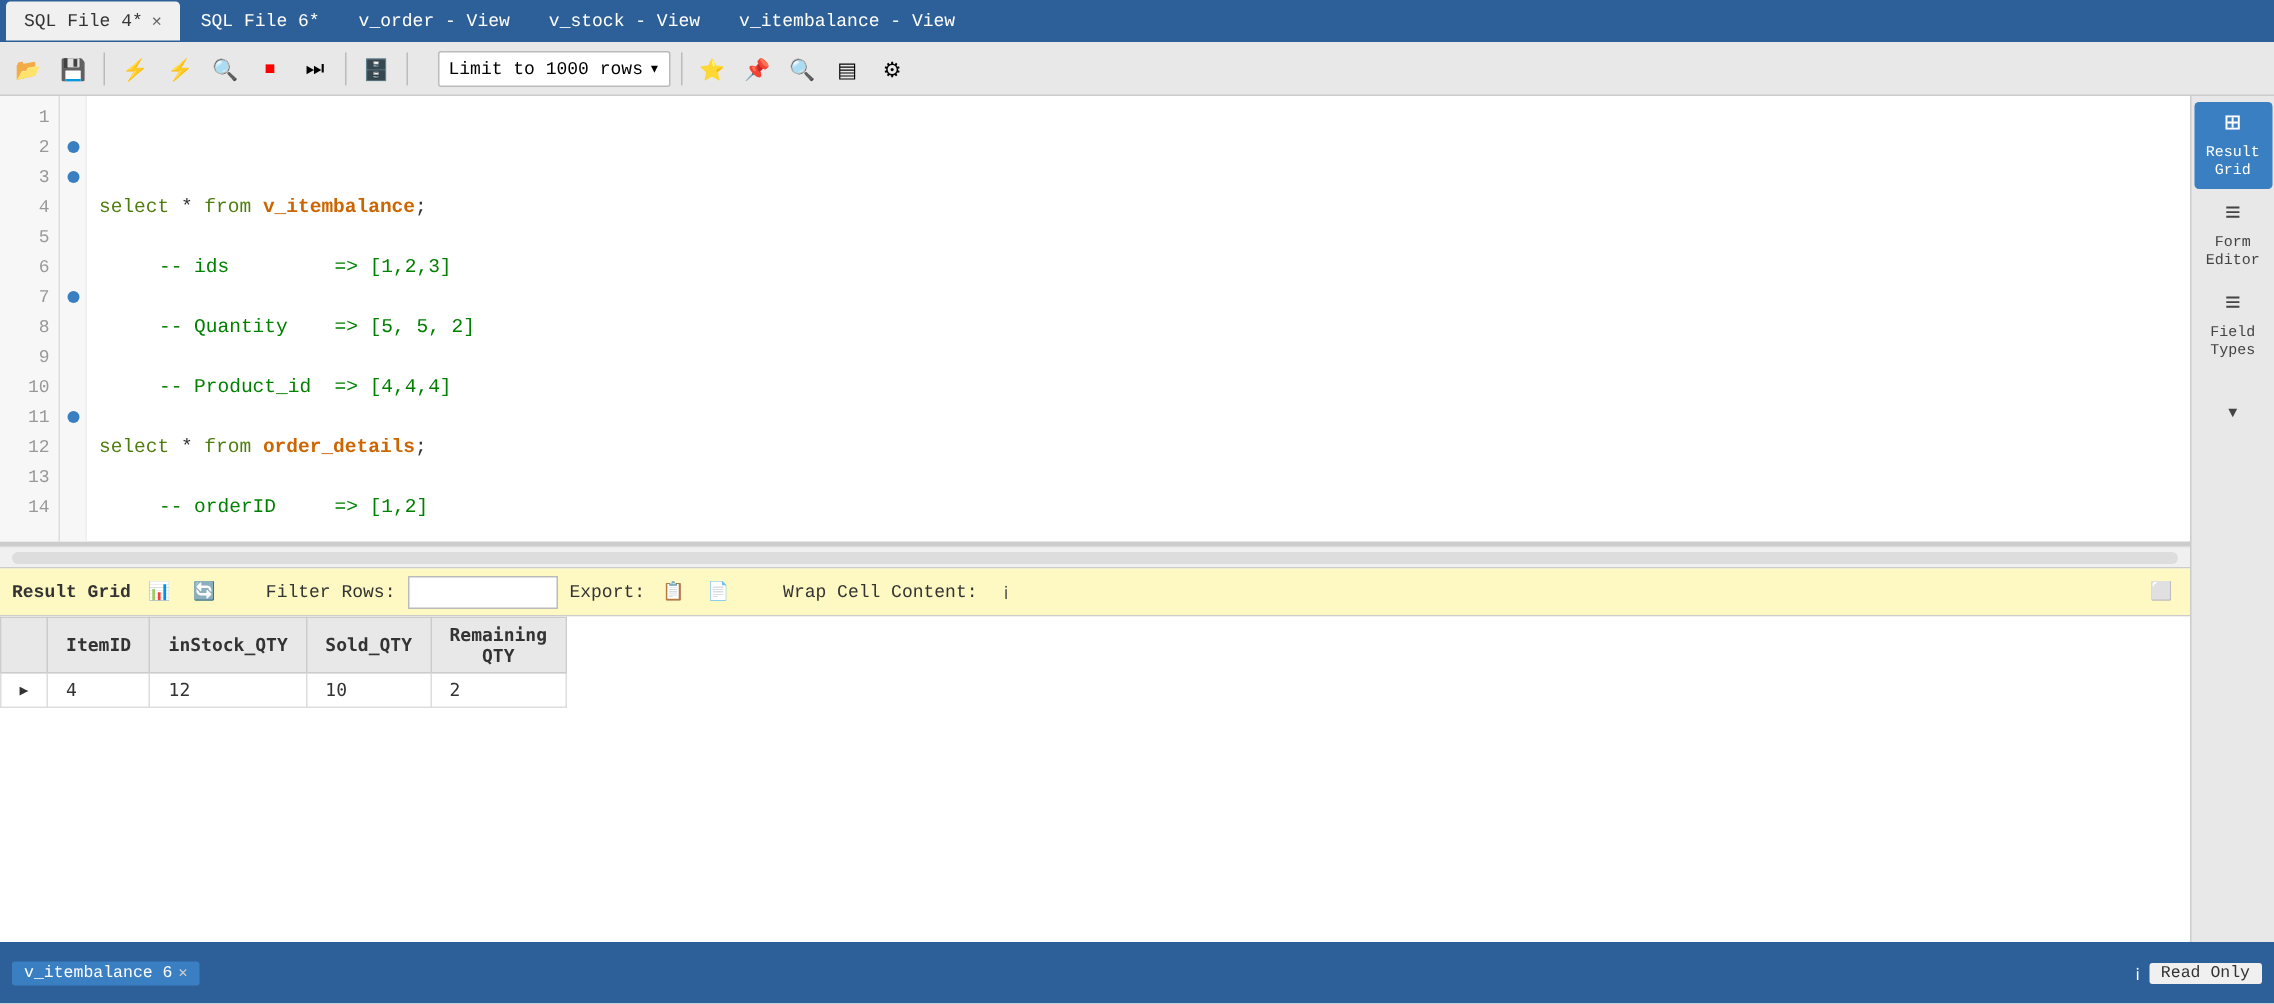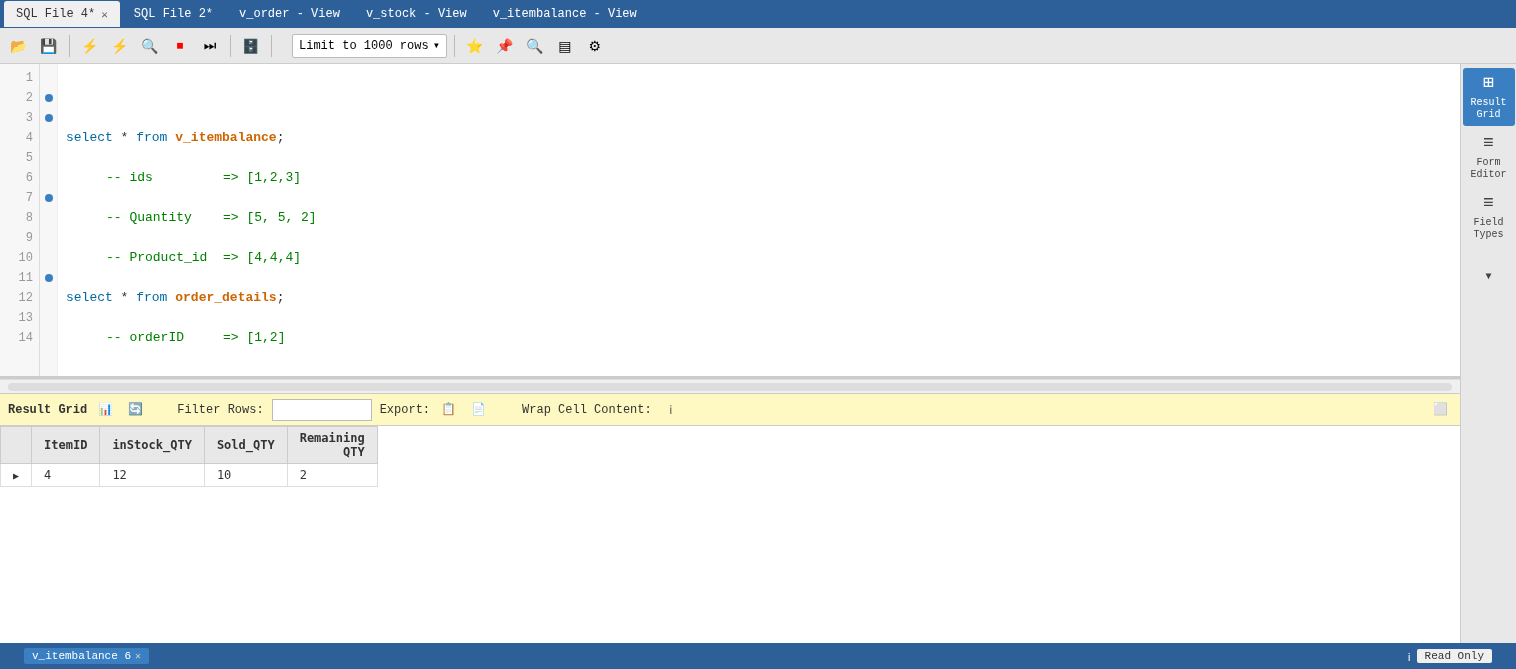--- a/index.html
+++ b/index.html
@@ -141,21 +141,21 @@
       justify-content: center;
     }
     .dot {
       width: 8px;
       height: 8px;
       border-radius: 50%;
       background: #3a7fc1;
     }
 
     
-    .kw { color: #0369a1; font-weight: normal; }
+    .kw { color: #4d7c0f; font-weight: normal; }
     .cm { color: #008000; margin-left: 40px; }
     .tb { color: #cc6600; font-weight: bold; }
 
     
     .h-scroll-area {
       height: 14px;
       background: #f0f0f0;
       border-top: 1px solid #ddd;
       display: flex;
       align-items: center;
@@ -226,21 +226,21 @@
     .result-table {
       border-collapse: collapse;
       font-size: 12px;
       font-family: 'Consolas', monospace;
       width: auto;
     }
     .result-table th {
       background: #e8e8e8;
       border: 1px solid #ccc;
       padding: 4px 12px;
-      text-align: right;
+      text-align: center;
       font-weight: bold;
       color: #333;
       white-space: nowrap;
     }
     .result-table td {
       border: 1px solid #ddd;
       padding: 4px 12px;
       color: #333;
       white-space: nowrap;
     }
@@ -279,24 +279,24 @@
       color: #fff;
     }
     .sidebar-icon { font-size: 18px; }
 
     
     .status-bar {
       display: flex;
       align-items: center;
       background: #2d6099;
       color: #fff;
-      height: 26px;
+      height: 41px;
       min-height: 24px;
       font-size: 11px;
-      padding: 0 24px;
+      padding: 0 8px;
       justify-content: space-between;
     }
     .status-left { display: flex; align-items: center; gap: 8px; }
     .status-tab {
       display: flex;
       align-items: center;
       background: #3a7fc1;
       padding: 2px 8px;
       border-radius: 2px;
       gap: 4px;
@@ -317,21 +317,21 @@
   </style>
 </head>
 <body>
 
 <div class="tab-bar">
   <div class="tab active">
     <span>SQL File 4*</span>
     <span class="close-x">✕</span>
   </div>
   <div class="tab">
-    <span>SQL File 2*</span>
+    <span>SQL File 6*</span>
   </div>
   <div class="tab">
     <span>v_order - View</span>
   </div>
   <div class="tab">
     <span>v_stock - View</span>
   </div>
   <div class="tab">
     <span>v_itembalance - View</span>
   </div>

